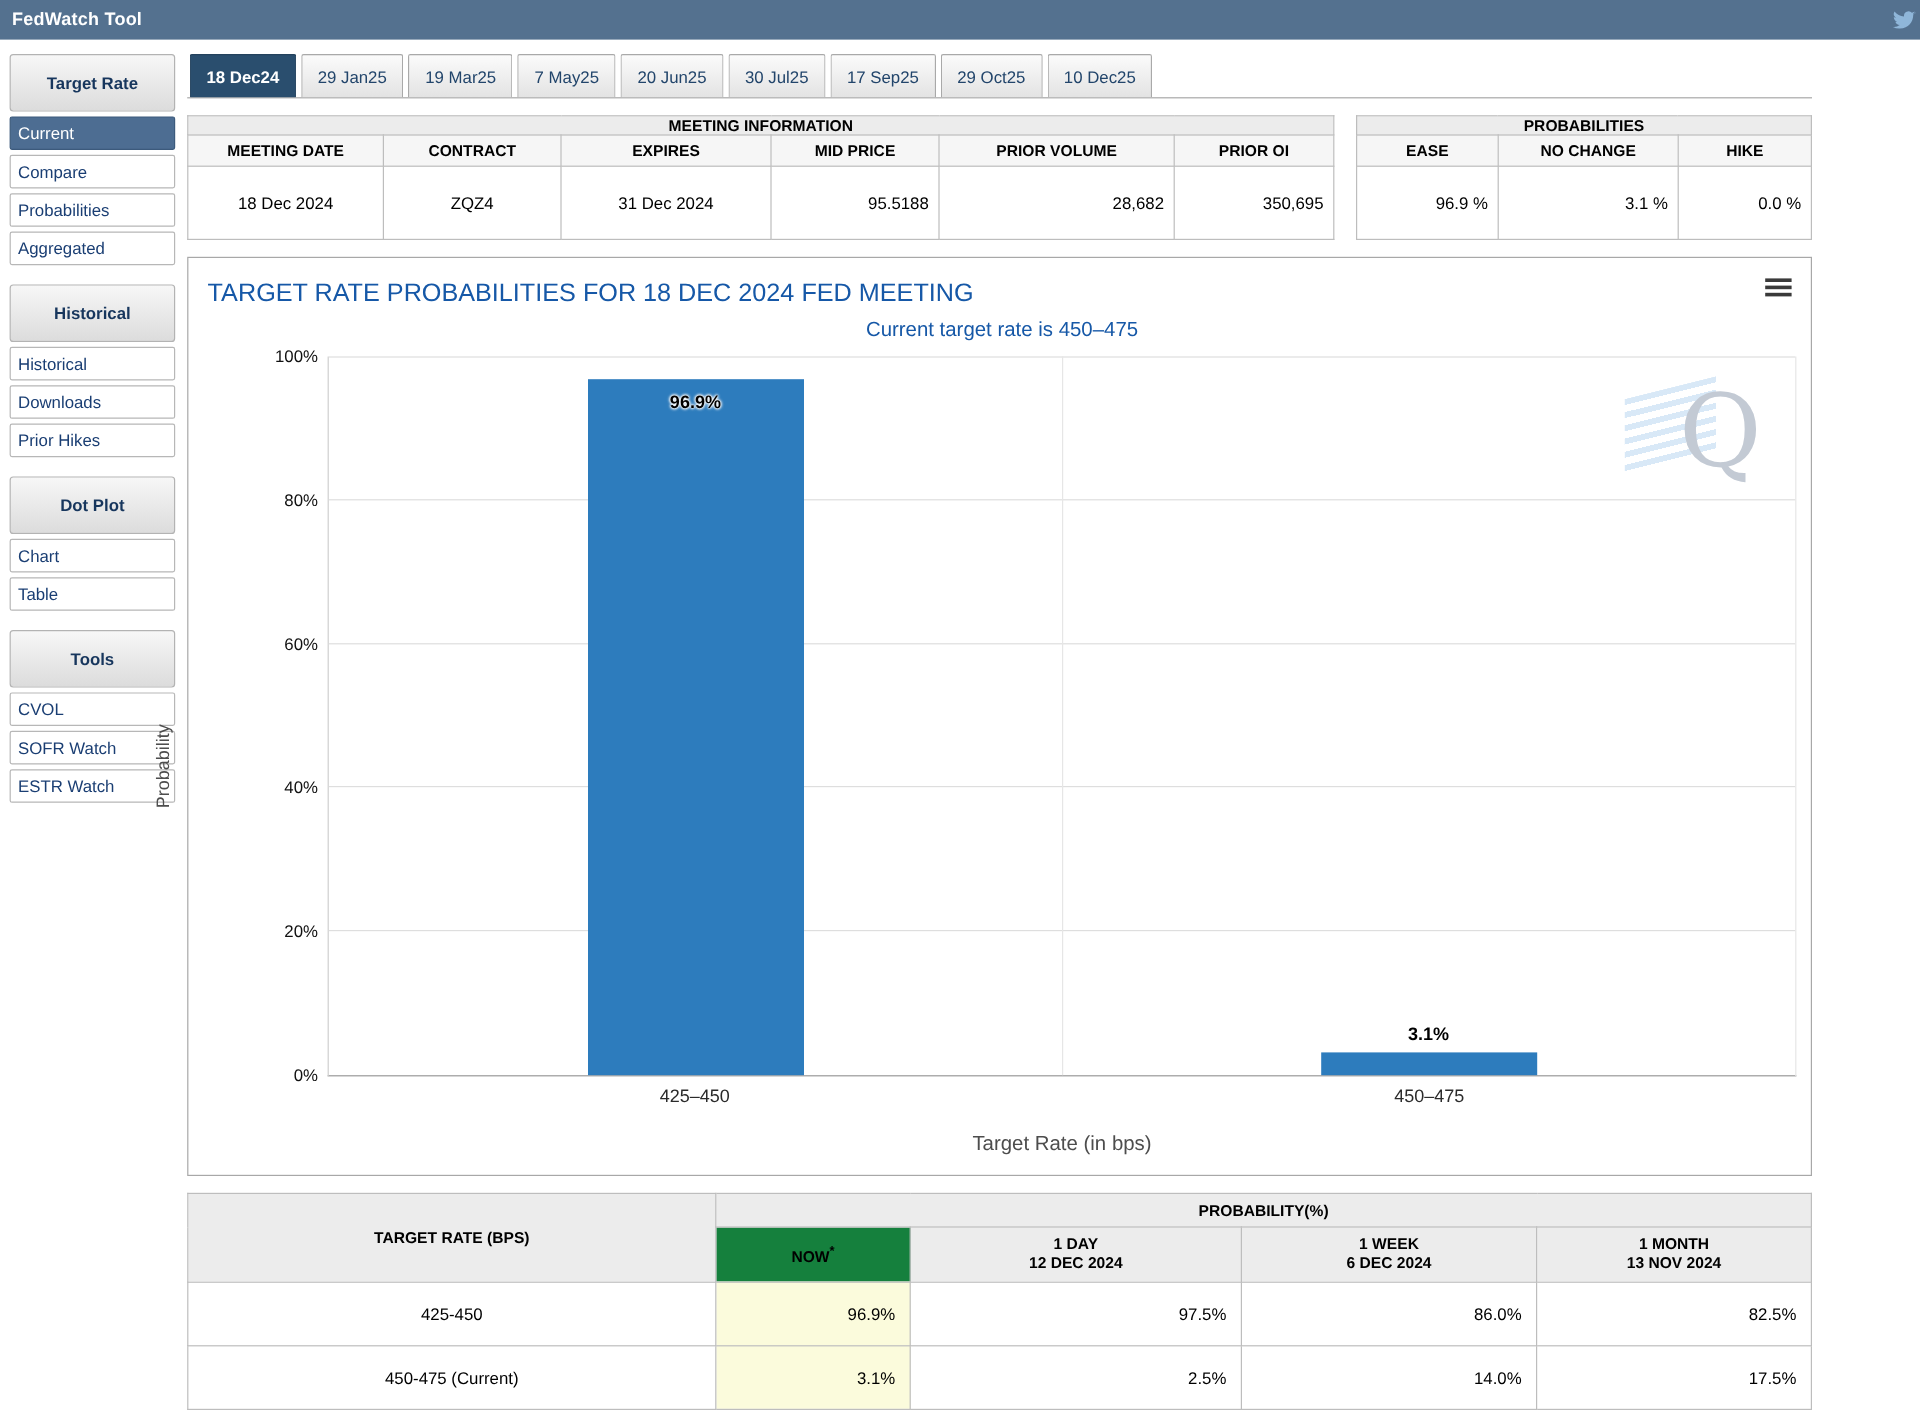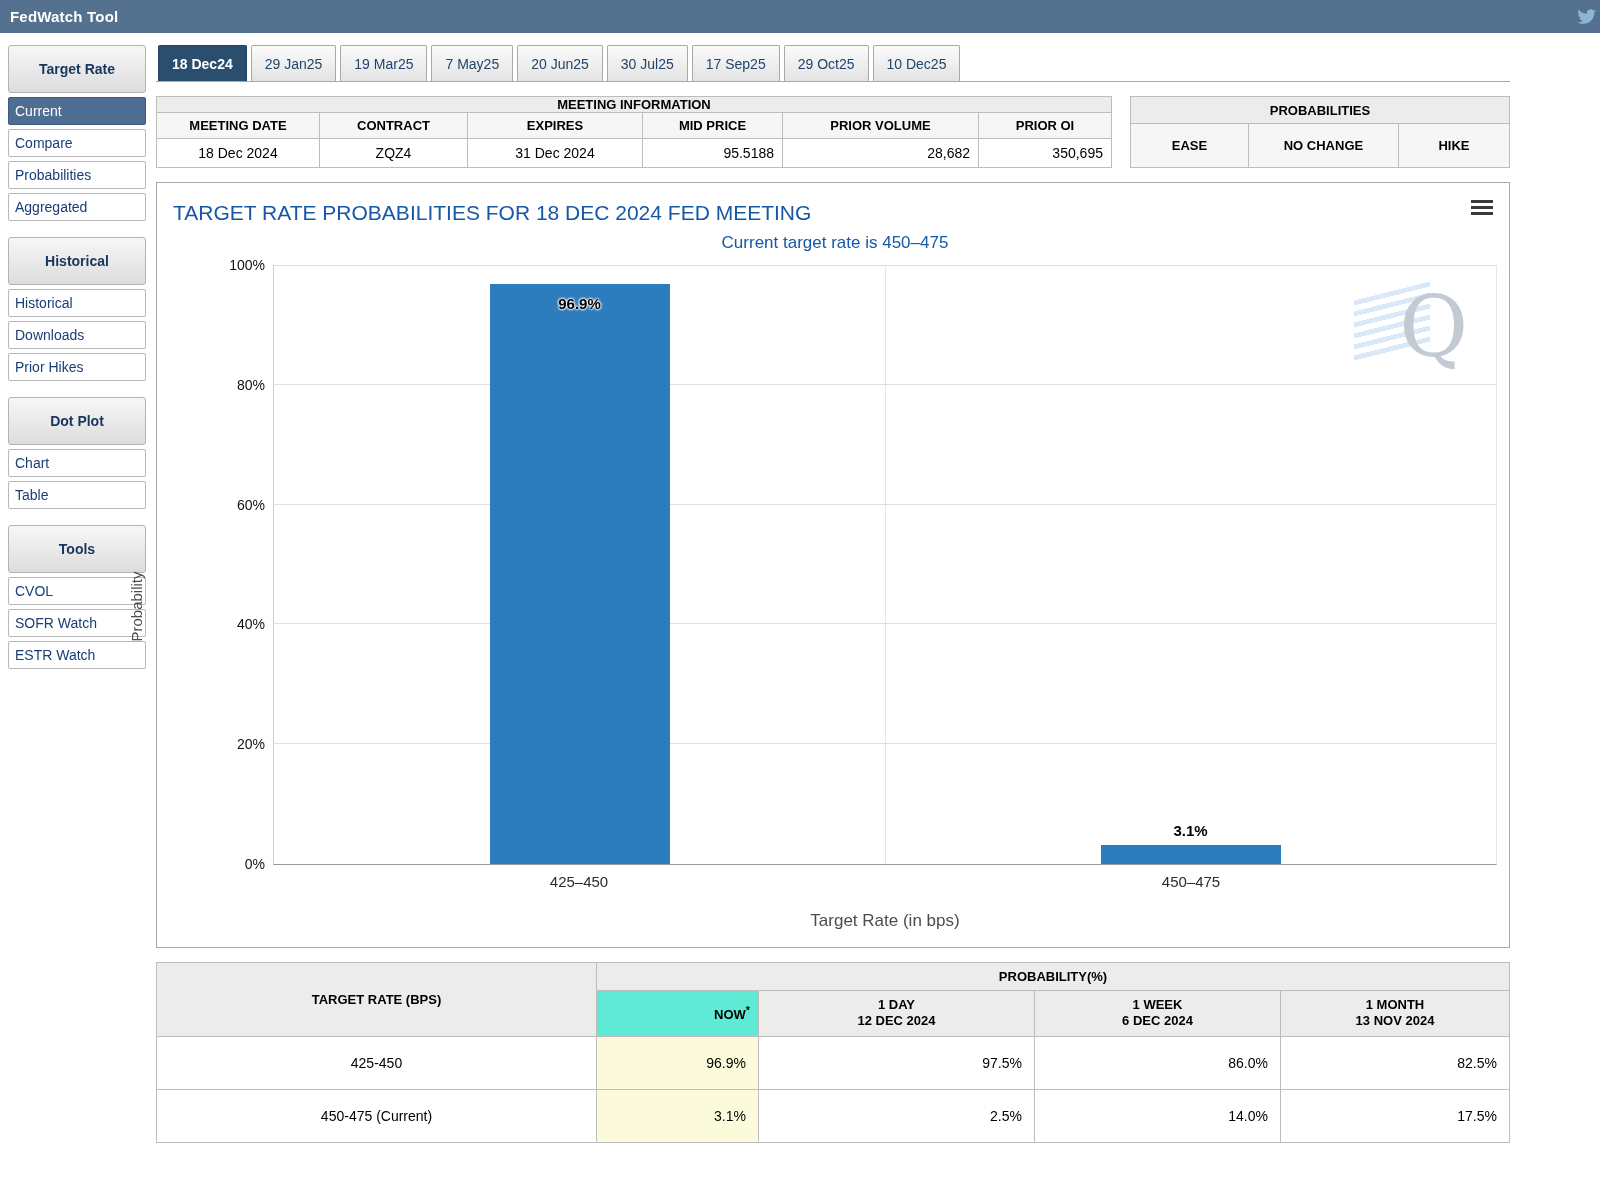--- a/index.html
+++ b/index.html
@@ -30,21 +30,21 @@
          color:#22456b; font-size:14px; padding:10px 13px 9px 13px; cursor:pointer; border-radius:2px 2px 0 0; }
   .tab.active { background:#2a4e6e; color:#fff; font-weight:bold; border-color:#24425d; }
 
   
   .info-row { display:flex; gap:18px; margin-top:14px; }
   table.box { border-collapse:collapse; border:1px solid #9a9a9a; background:#fff; }
   table.box th, table.box td { border:1px solid #bdbdbd; font-size:13px; padding:5px 8px; }
   table.box th { background:#ececec; font-weight:bold; text-align:center; }
   table.box .band th { background:#ececec; font-size:13px; padding:0 8px; }
   table.box .cols th { background:#f6f6f6; }
-  table.box td { font-size:14px; background:#fff; padding:6px 8px; }
+  table.box td { font-size:14px; background:#fff; padding:22px 8px; }
   .ta-c { text-align:center; } .ta-r { text-align:right; }
   .mi-table { width:976px; }
   .pr-table { width:388px; }
 
   
   .chart-box { margin-top:14px; border:1px solid #a8a8a8; background:#fff; position:relative; padding:14px 12px 16px 16px; }
   .chart-title { color:#1658a7; font-size:21px; margin-top:4px; }
   .chart-subtitle { color:#1658a7; font-size:17px; text-align:center; margin-top:8px; }
   .burger { position:absolute; top:14px; right:16px; width:22px; cursor:pointer; }
   .burger span { display:block; height:3px; background:#3a3a3a; margin:3px 0; }
@@ -65,21 +65,21 @@
   .xaxis-label { text-align:center; font-size:17px; color:#4d4d4d; margin-top:16px; }
   .watermark { position:absolute; top:14px; right:22px; width:120px; height:96px; pointer-events:none; }
   .watermark .stripes { position:absolute; left:0; top:12px; width:76px; height:64px; transform:skewY(-14deg);
         background:repeating-linear-gradient(#cfe3f5 0 5px, transparent 5px 11px); opacity:.8; }
   .watermark .q { position:absolute; right:6px; top:0; font-family:"DejaVu Serif", serif; font-size:84px; line-height:96px; color:#c3cad4; }
 
   
   .bottom-table { margin-top:14px; width:100%; border-collapse:collapse; border:1px solid #9a9a9a; }
   .bottom-table th, .bottom-table td { border:1px solid #bdbdbd; }
   .bottom-table th { background:#ececec; font-size:13px; font-weight:bold; text-align:center; padding:6px 8px; }
-  .bottom-table th.now-h { background:#5eead4;text-align:right; }
+  .bottom-table th.now-h { background:#15803d; }
   .bottom-table td { font-size:14px; padding:18px 12px; background:#fff; }
   .bottom-table td.now-c { background:#fbfbdc; }
   .bottom-table .sub div { line-height:1.25; }
 </style>
 </head>
 <body>
 
 <header class="appbar">
   <span class="title">FedWatch Tool</span>
   <span class="tw">
@@ -160,20 +160,25 @@
       <table class="box pr-table">
         <tbody>
             <tr class="band">
               <th colspan="3">PROBABILITIES</th>
             </tr>
         <tr class="cols">
           <th style="width:118px">EASE</th>
           <th style="width:150px">NO CHANGE</th>
           <th>HIKE</th>
         </tr>
+        <tr>
+          <td class="ta-r">96.9 %</td>
+          <td class="ta-r">3.1 %</td>
+          <td class="ta-r">0.0 %</td>
+        </tr>
       </tbody>
         </table>
     </div>
 
     <div class="chart-box">
       <div class="chart-title">TARGET RATE PROBABILITIES FOR 18 DEC 2024 FED MEETING</div>
       <div class="burger">
           <span></span>
           <span></span>
           <span></span>

